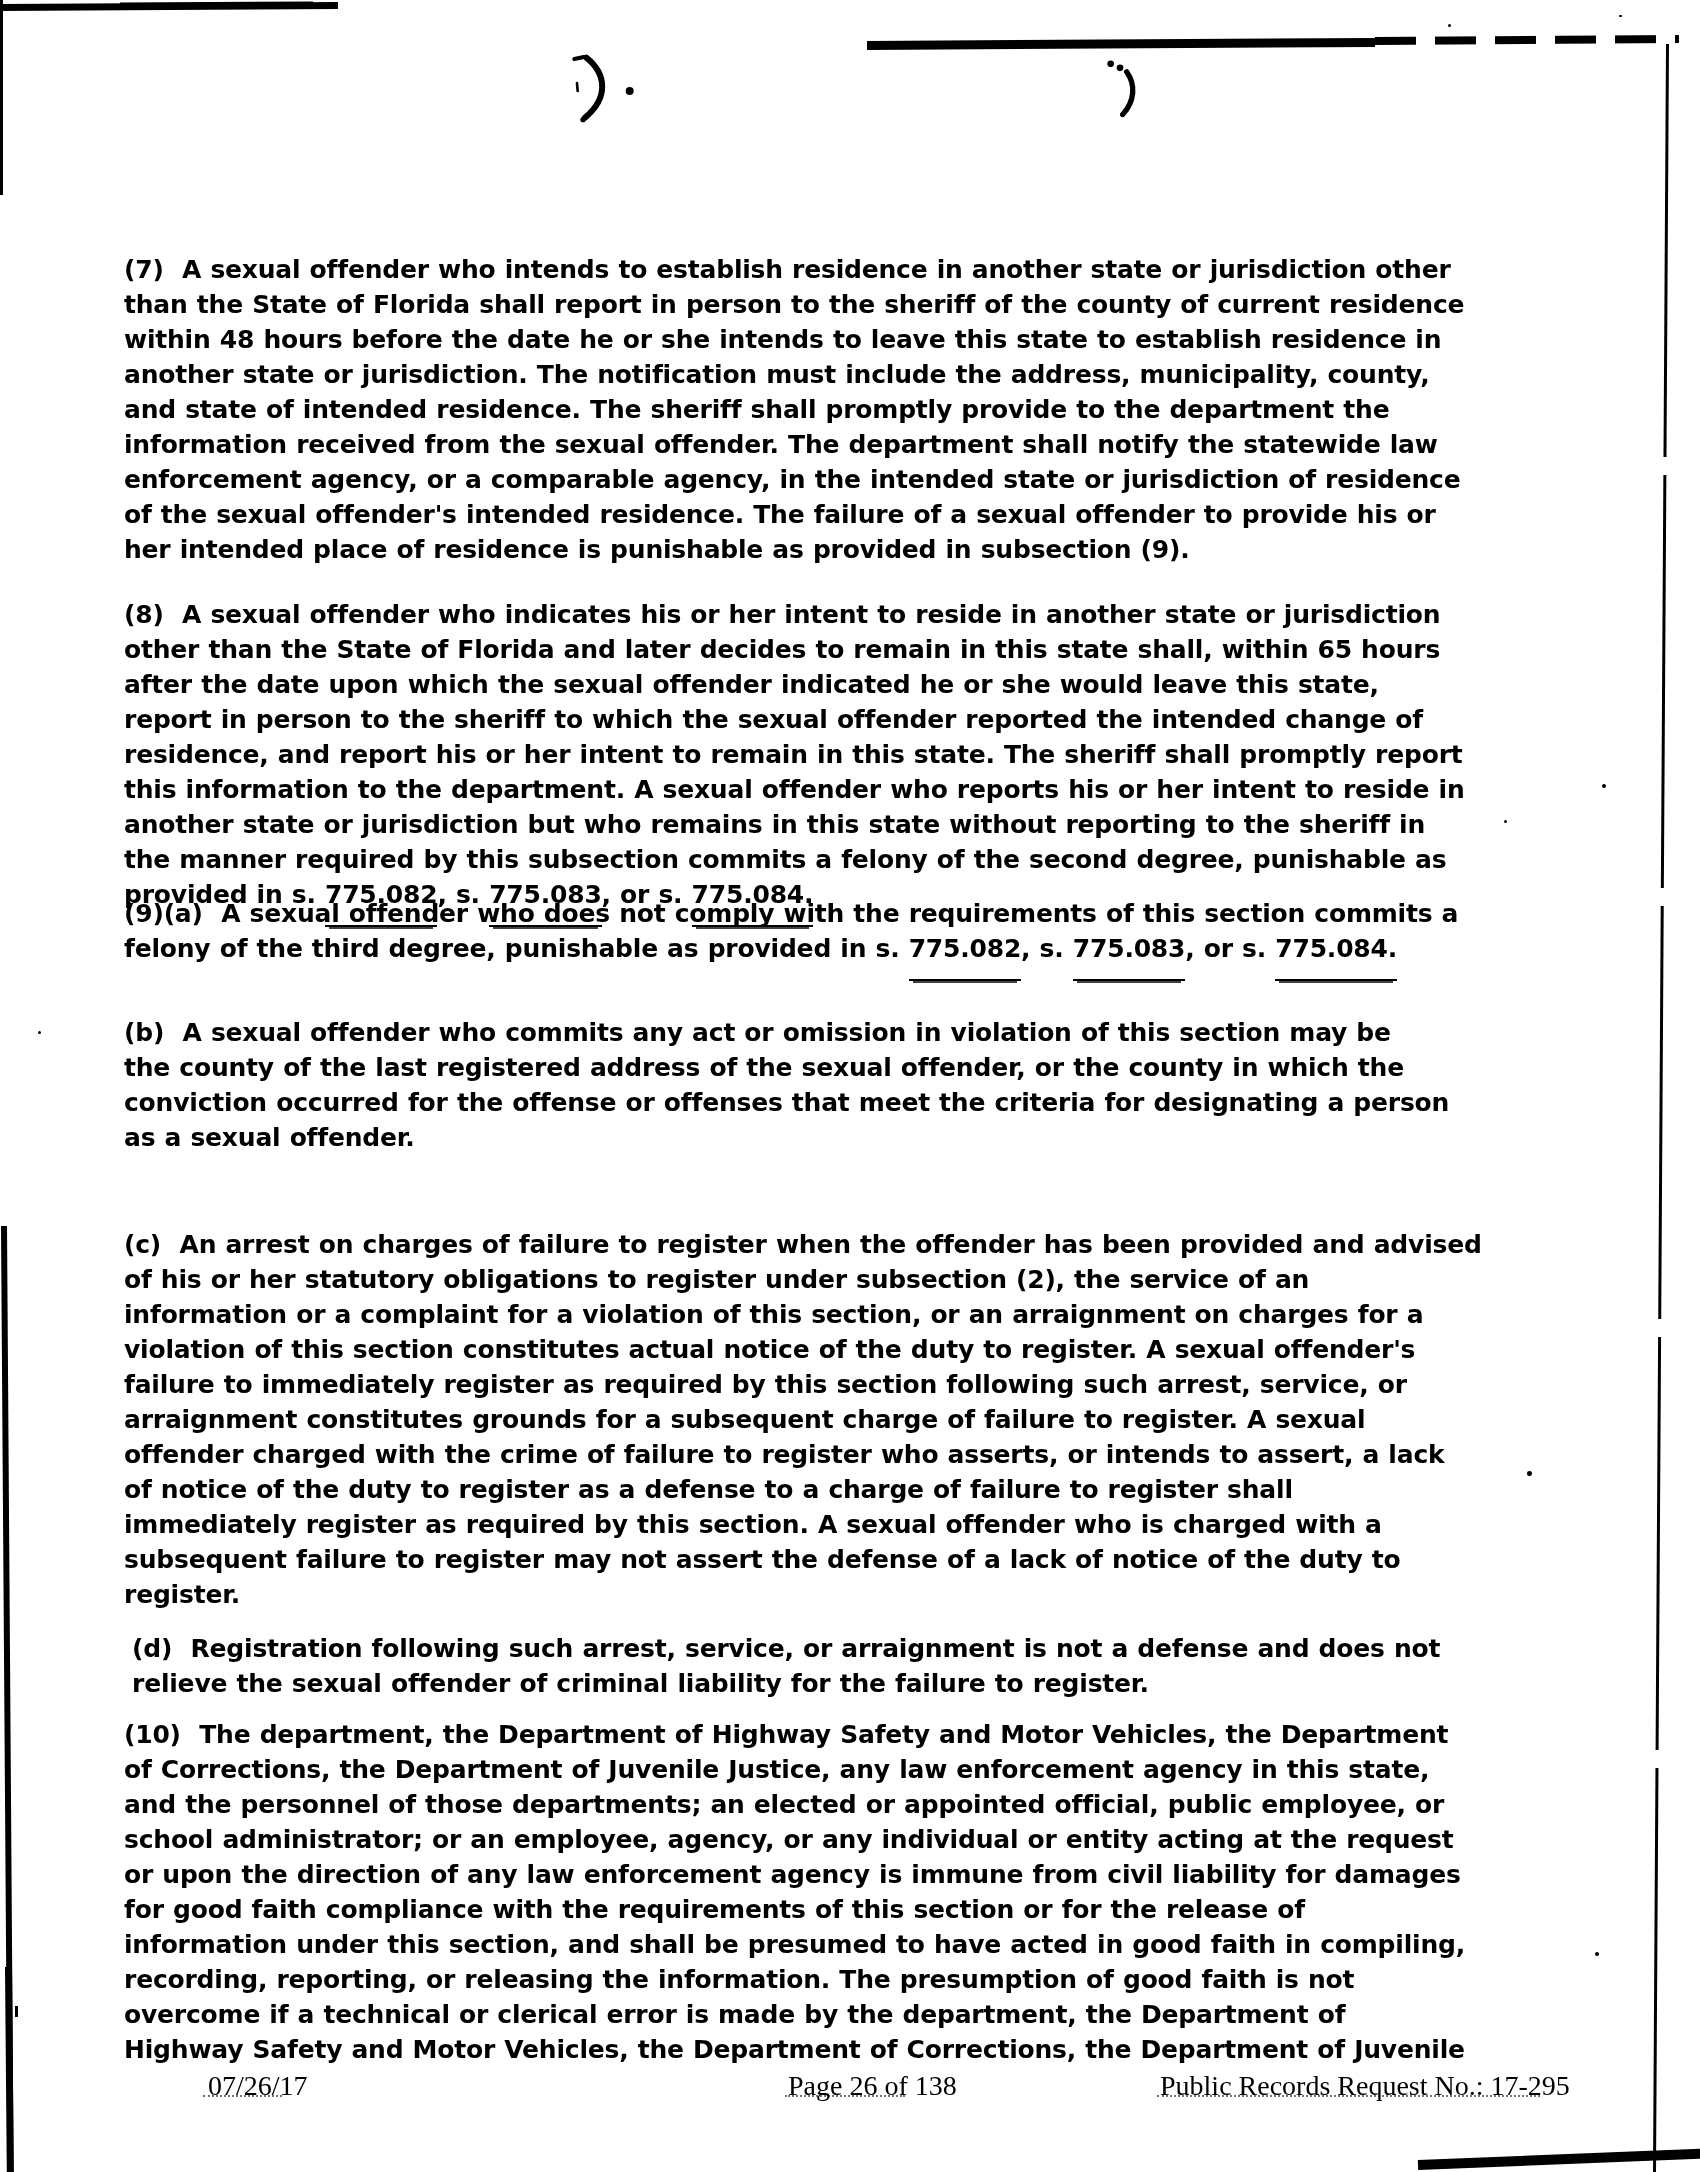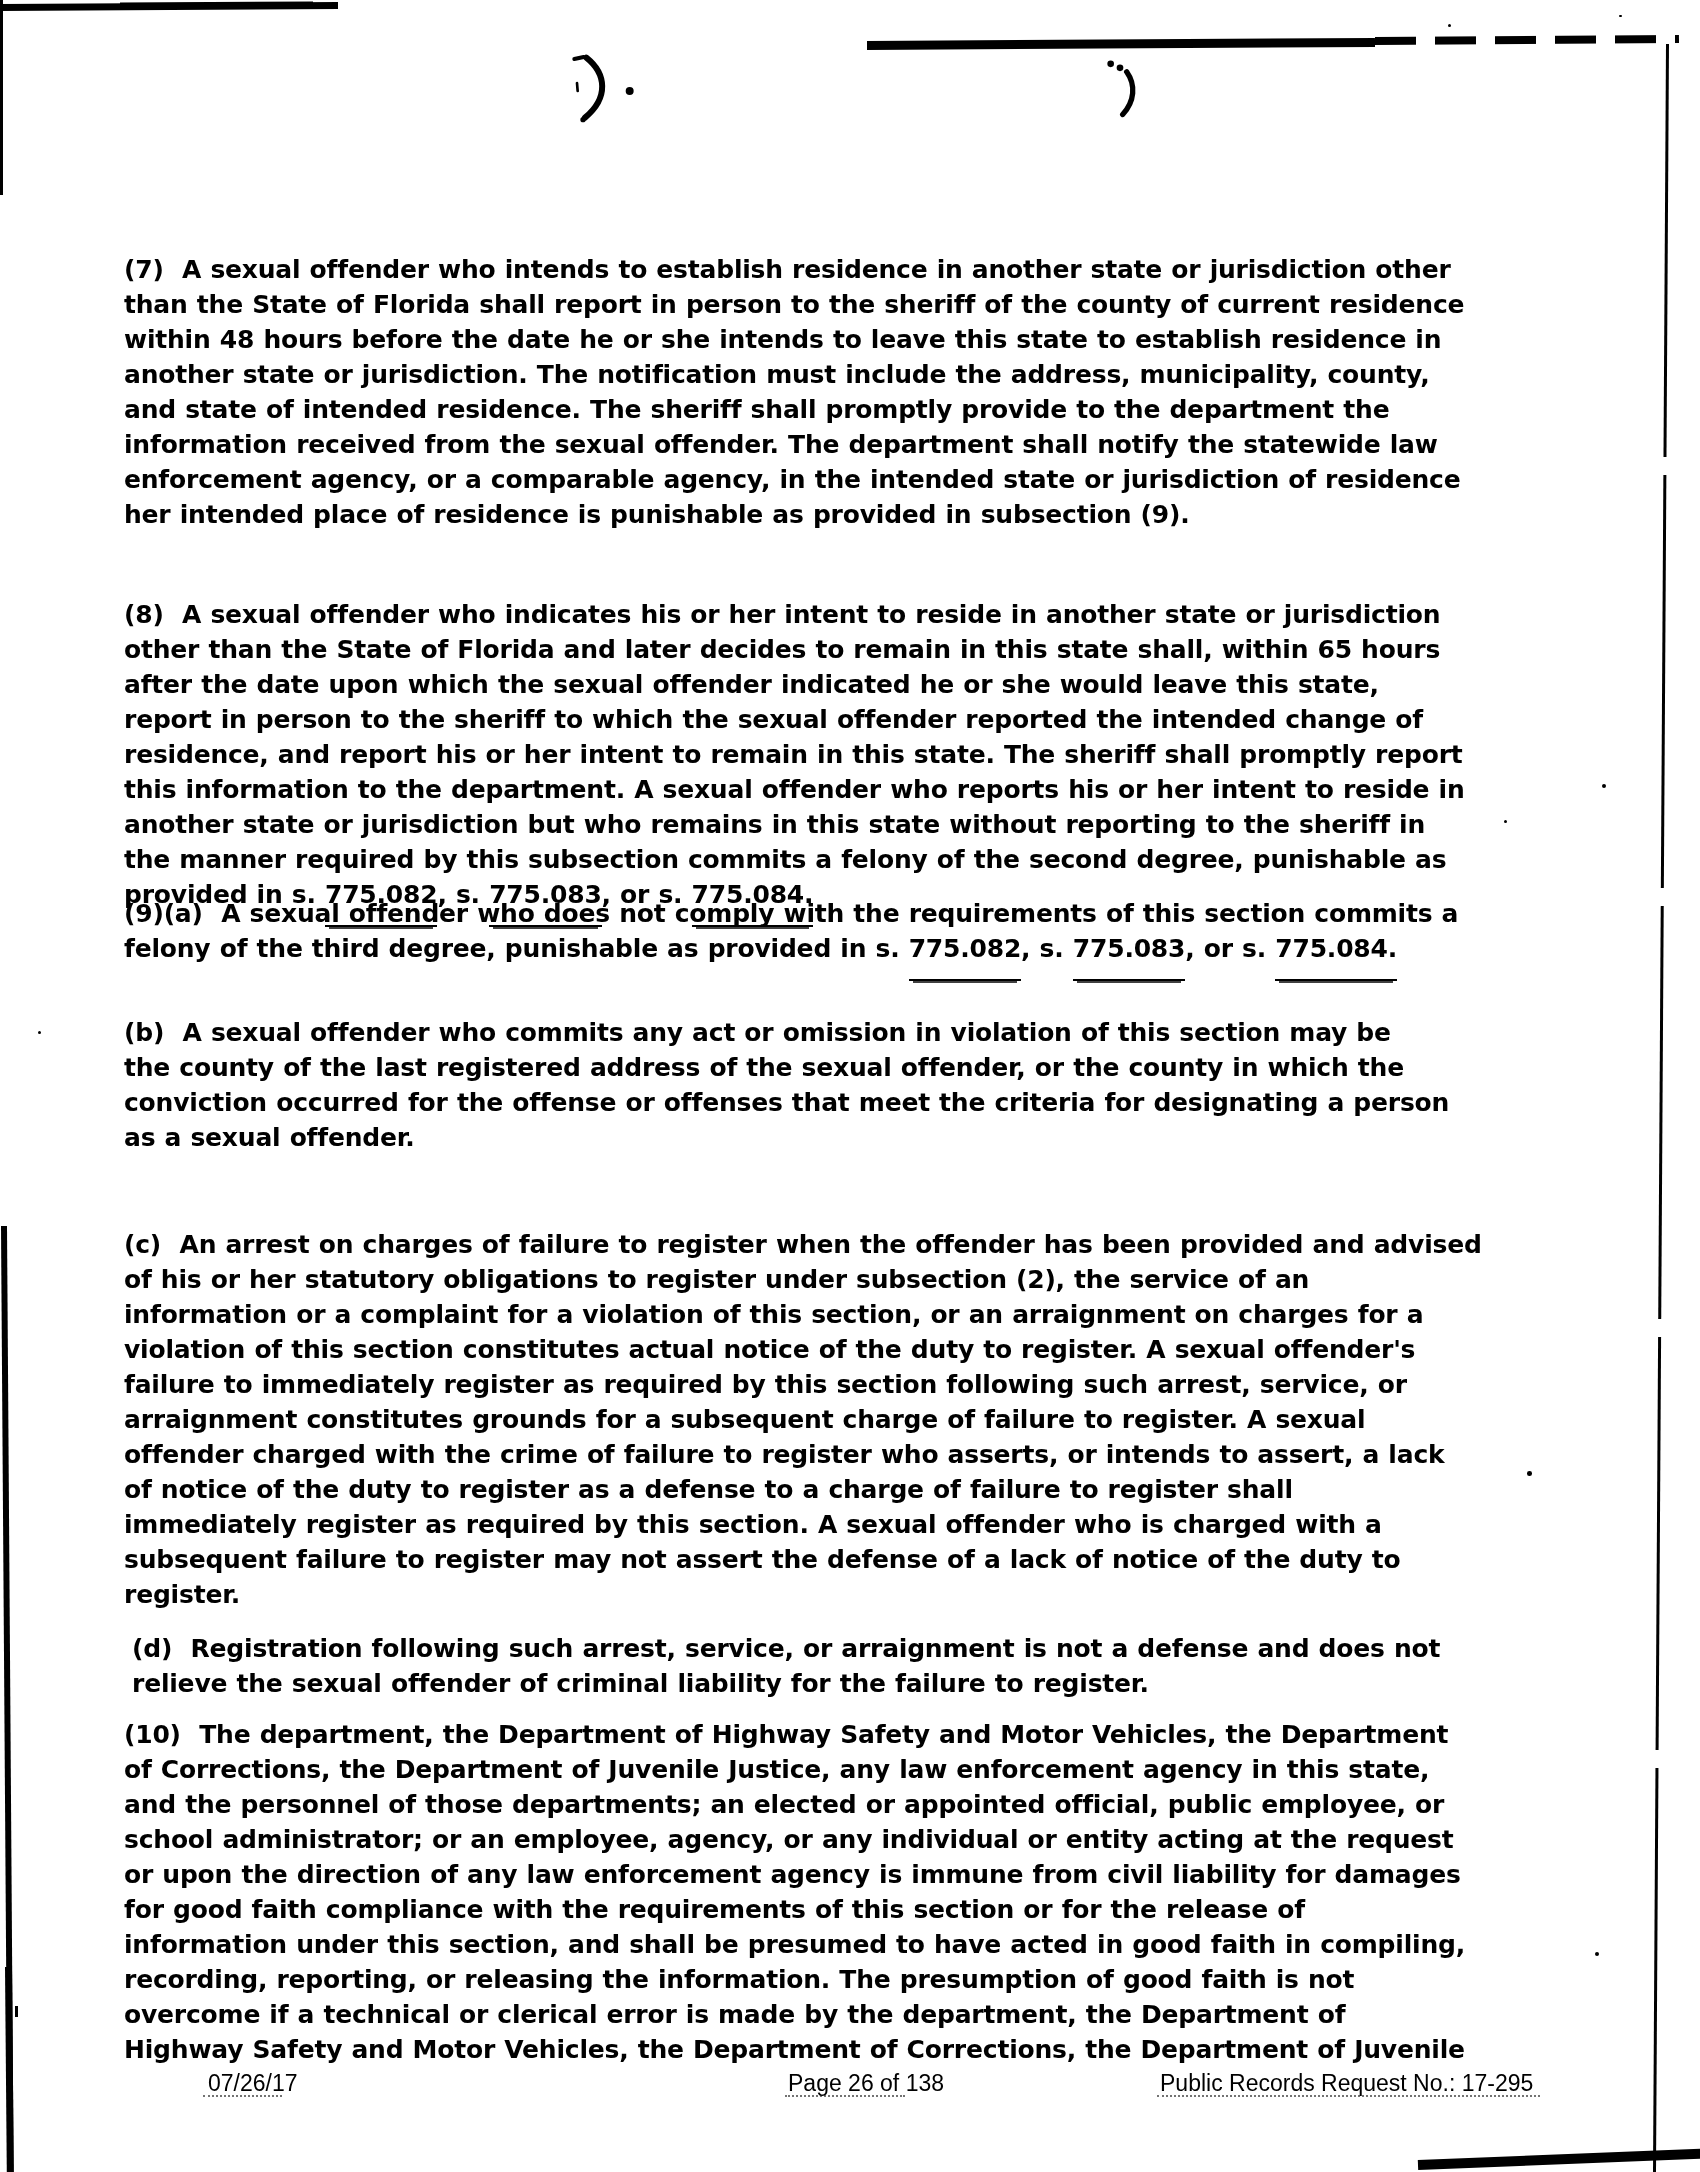--- a/index.html
+++ b/index.html
@@ -28,22 +28,22 @@
   .line{white-space:pre;}
   .line u{
     text-decoration:none;
     border-bottom:2.7px solid #000;
     padding-bottom:16px;
     box-shadow:0 6px 0 -4px rgba(0,0,0,.75);
   }
   
   .footer-item{
     position:absolute;
-    font-family:Liberation Sans, sans-serif;
-    font-size:23px;
+    font-family:Liberation Serif, serif;
+    font-size:28px;
     color:#000;
     white-space:pre;
   }
   
   .art{position:absolute;background:#000;}
   .streak-topleft{left:-2.7px;top:4px;width:341px;height:7.3px;transform:rotate(-0.35deg);transform-origin:left top;}
   .streak-topleft2{left:120px;top:2px;width:193px;height:4.7px;transform:rotate(-0.3deg);}
   .leftline-top{left:0;top:0;width:2.7px;height:195px;}
   .leftbar-bottom{left:1.3px;top:1226px;width:6px;height:948px;transform:rotate(-0.4deg);transform-origin:top left;}
   .leftbar-bottom2{left:4.7px;top:1967px;width:7.3px;height:205px;transform:rotate(-0.5deg);transform-origin:top left;}
@@ -69,20 +69,21 @@
 
   <div class="doc-body">
       <div class="para" style="top: 252px;">
         <div class="line">(7)  A sexual offender who intends to establish residence in another state or jurisdiction other</div>
         <div class="line">than the State of Florida shall report in person to the sheriff of the county of current residence</div>
         <div class="line">within 48 hours before the date he or she intends to leave this state to establish residence in</div>
         <div class="line">another state or jurisdiction. The notification must include the address, municipality, county,</div>
         <div class="line">and state of intended residence. The sheriff shall promptly provide to the department the</div>
         <div class="line">information received from the sexual offender. The department shall notify the statewide law</div>
         <div class="line">enforcement agency, or a comparable agency, in the intended state or jurisdiction of residence</div>
+        <div class="line">of the sexual offender's intended residence. The failure of a sexual offender to provide his or</div>
         <div class="line">her intended place of residence is punishable as provided in subsection (9).</div>
       </div>
       <div class="para" style="top: 597px;">
         <div class="line">(8)  A sexual offender who indicates his or her intent to reside in another state or jurisdiction</div>
         <div class="line">other than the State of Florida and later decides to remain in this state shall, within 65 hours</div>
         <div class="line">after the date upon which the sexual offender indicated he or she would leave this state,</div>
         <div class="line">report in person to the sheriff to which the sexual offender reported the intended change of</div>
         <div class="line">residence, and report his or her intent to remain in this state. The sheriff shall promptly report</div>
         <div class="line">this information to the department. A sexual offender who reports his or her intent to reside in</div>
         <div class="line">another state or jurisdiction but who remains in this state without reporting to the sheriff in</div>

